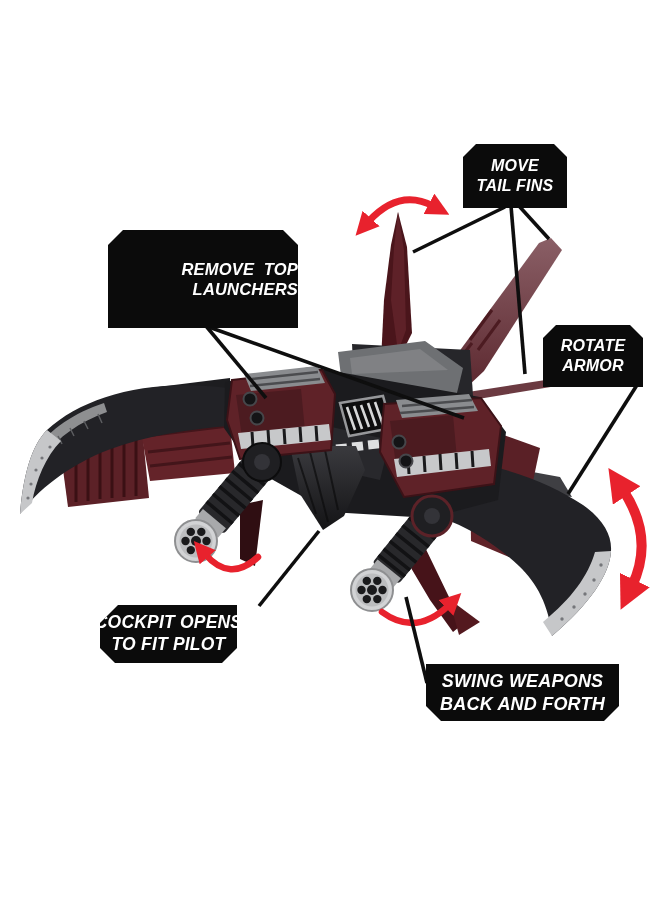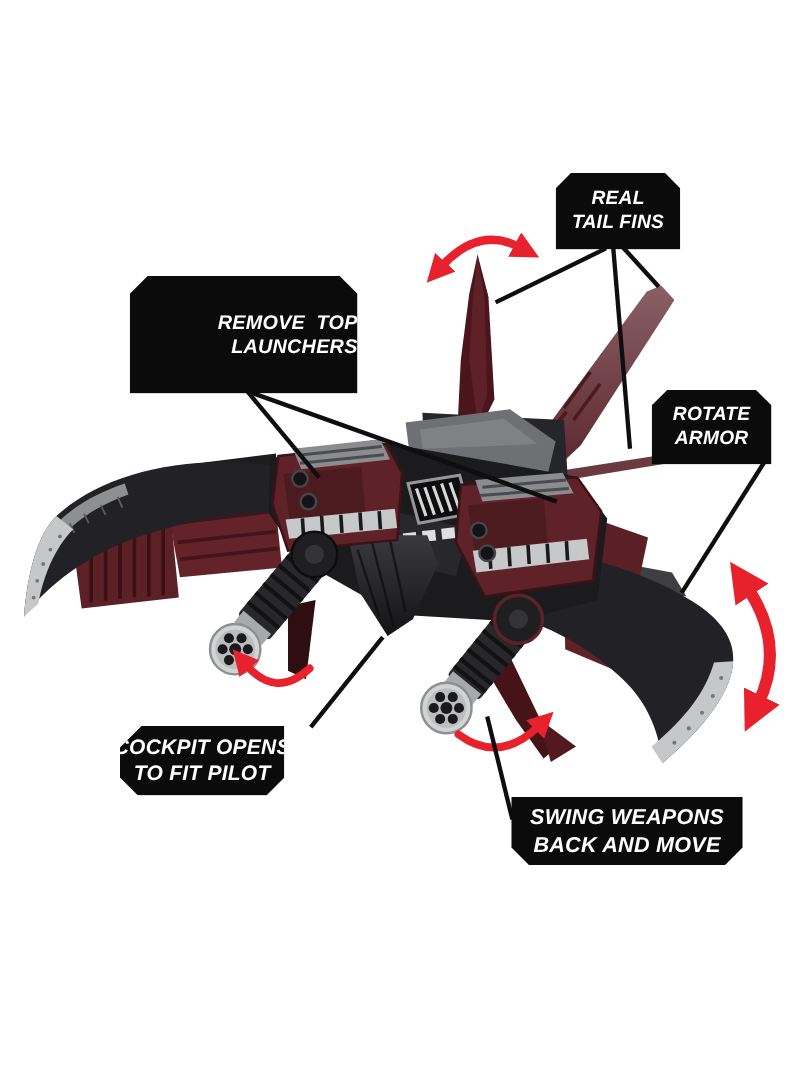--- a/index.html
+++ b/index.html
@@ -204,37 +204,37 @@
       <line class="connector" x1="519" y1="206" x2="549" y2="239"></line>
       <line class="connector" x1="206" y1="326" x2="266" y2="398"></line>
       <line class="connector" x1="206" y1="326" x2="464" y2="418"></line>
       <line class="connector" x1="637" y1="385" x2="568" y2="494"></line>
       <line class="connector" x1="259" y1="606" x2="319" y2="531"></line>
       <line class="connector" x1="427" y1="683" x2="406" y2="597"></line>
     </g>
   </svg>
 
   <div class="label" id="lbl-tail">
-    <div class="ln">REAL</div>
+    <div class="ln">MOVE</div>
     <div class="ln">TAIL FINS</div>
   </div>
 
   <div class="label" id="lbl-remove">
     <div class="ln">REMOVE  TOP</div>
     <div class="ln">LAUNCHERS</div>
   </div>
 
   <div class="label" id="lbl-rotate">
     <div class="ln">ROTATE</div>
     <div class="ln">ARMOR</div>
   </div>
 
   <div class="label" id="lbl-cockpit">
     <div class="ln">COCKPIT OPENS</div>
     <div class="ln">TO FIT PILOT</div>
   </div>
 
   <div class="label" id="lbl-swing">
     <div class="ln">SWING WEAPONS</div>
-    <div class="ln">BACK AND MOVE</div>
+    <div class="ln">BACK AND FORTH</div>
   </div>
 
 </div>
 
 </body></html>

